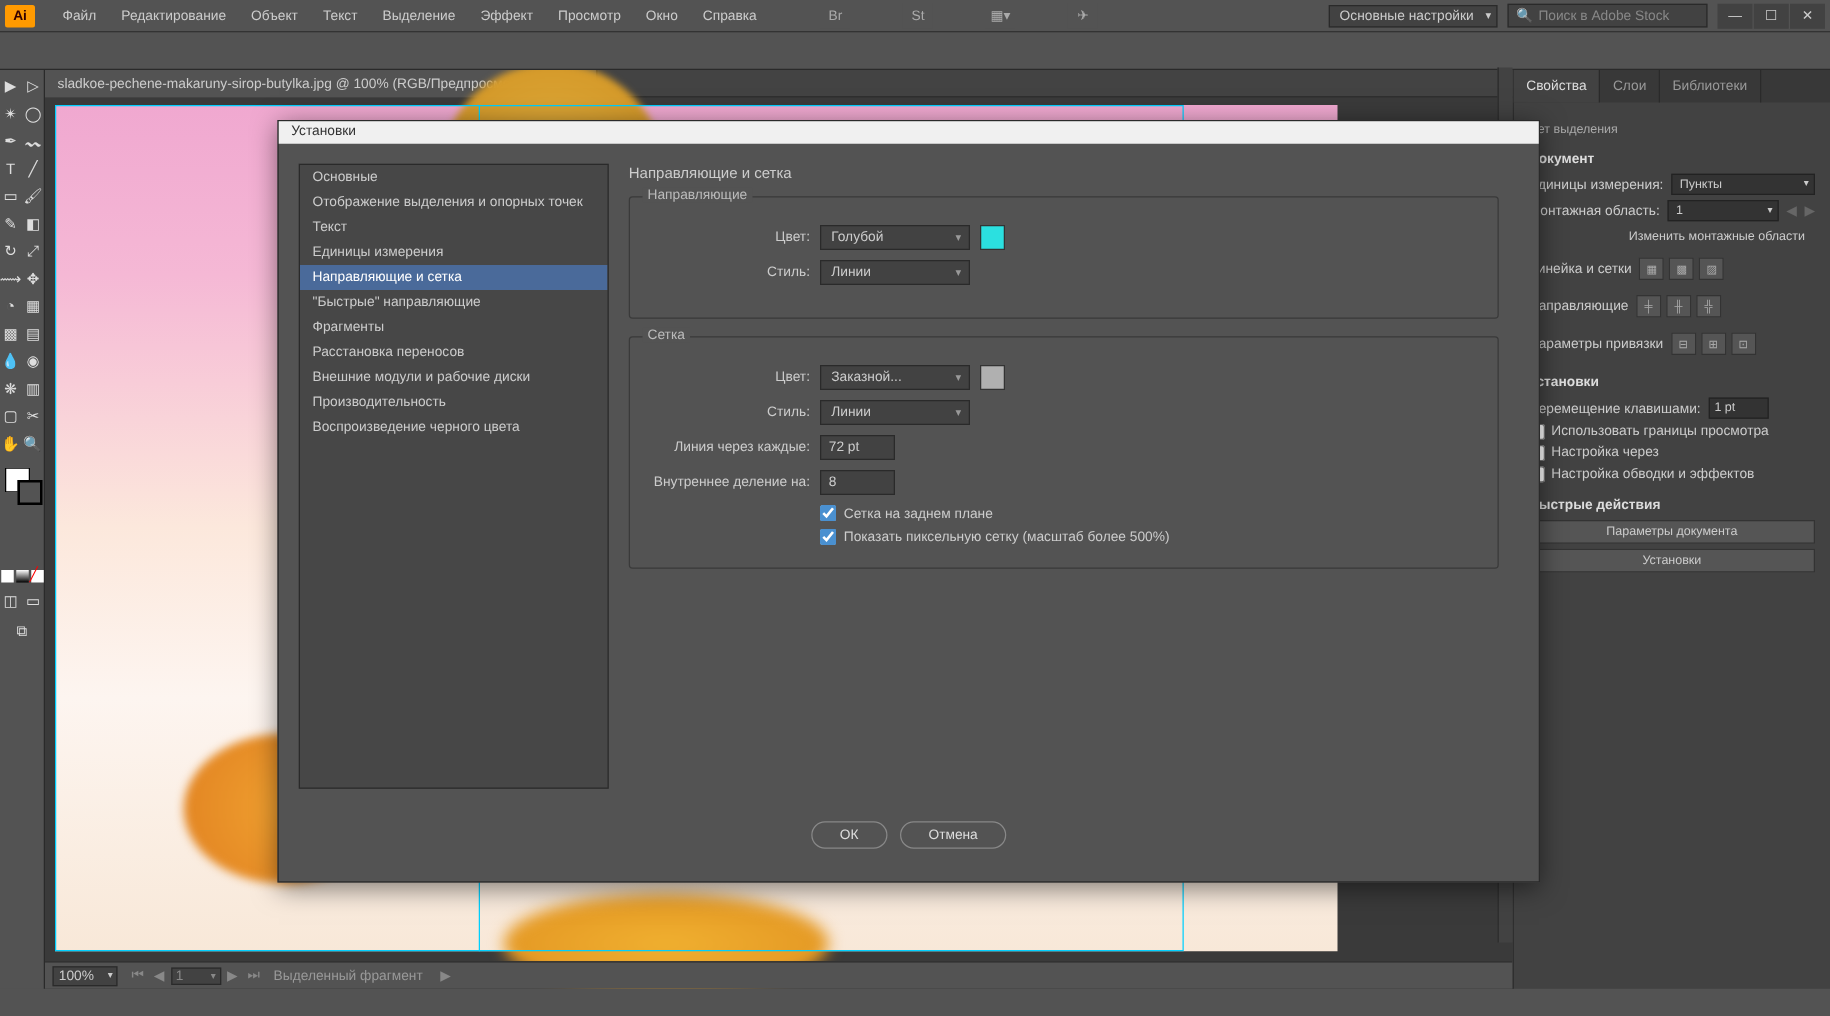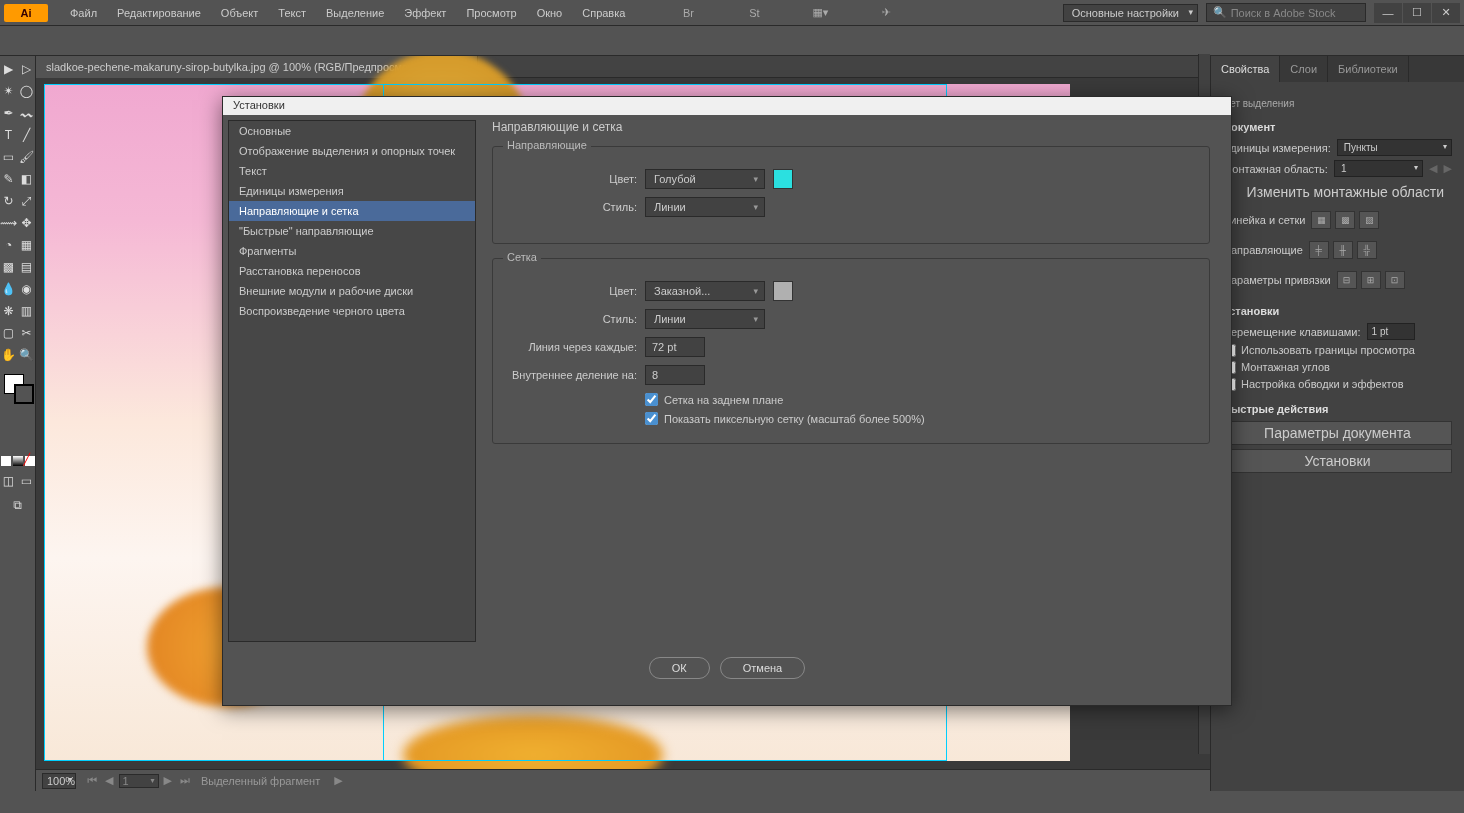--- a/index.html
+++ b/index.html
@@ -1,18 +1,18 @@
 <!DOCTYPE html>
 <html><head>
 <meta charset="utf-8">
 <style>
 *{box-sizing:border-box;margin:0;padding:0;font-family:"Segoe UI",Tahoma,sans-serif;font-size:11px;color:#ccc;user-select:none}
 body{background:#535353;width:1464px;height:813px;overflow:hidden;position:relative}
 .menubar{height:26px;background:#535353;display:flex;align-items:center;padding:0 4px;border-bottom:1px solid #2a2a2a}
-.ai-logo{width:44px;height:18px;background:#ff9a00;color:#330000;font-weight:bold;display:flex;align-items:center;justify-content:center;border-radius:2px;margin-right:12px;font-size:11px}
+.ai-logo{width:24px;height:18px;background:#ff9a00;color:#330000;font-weight:bold;display:flex;align-items:center;justify-content:center;border-radius:2px;margin-right:12px;font-size:11px}
 .menu-item{padding:0 10px;height:26px;display:flex;align-items:center;cursor:pointer}
 .menu-spacer{flex:1}
 .menu-icon-btn{width:24px;height:20px;margin:0 21px;background:#535353;display:flex;align-items:center;justify-content:center;cursor:pointer;color:#aaa}
 .workspace-dd{background:#424242;border:1px solid #2a2a2a;padding:2px 18px 2px 8px;margin:0 8px;position:relative;font-size:11px}
 .workspace-dd:after{content:"▾";position:absolute;right:4px;top:2px;font-size:9px}
 .search-box{background:#424242;border:1px solid #2a2a2a;padding:2px 6px;width:160px;display:flex;align-items:center;gap:4px;color:#888}
 .window-ctrl{display:flex;gap:1px;margin-left:8px}
 .window-btn{width:28px;height:20px;background:#424242;display:flex;align-items:center;justify-content:center;cursor:pointer;color:#ccc}
 .opt-bar{height:30px;background:#535353;border-bottom:1px solid #2a2a2a}
 .main{display:flex;height:735px}
@@ -28,41 +28,41 @@
 .doc-tab{background:#535353;height:22px;padding:0 10px;display:flex;align-items:center;gap:8px;font-size:11px;border-right:1px solid #2a2a2a}
 .tab-close{color:#999;cursor:pointer}
 .canvas-area{flex:1;background:#3a3a3a;position:relative;overflow:hidden}
 .canvas-img{position:absolute;top:28px;left:8px;right:140px;bottom:30px;background:linear-gradient(180deg,#f0a8d0 0%,#f5b8d5 20%,#fce8dc 50%,#fdf5f0 70%,#f8e8d8 100%)}
 .canvas-blob1{position:absolute;left:30%;top:-5%;width:180px;height:180px;background:radial-gradient(circle,#e0b040,#d09020);border-radius:50%;filter:blur(3px)}
 .canvas-blob2{position:absolute;left:10%;bottom:8%;width:160px;height:120px;background:radial-gradient(circle,#f0a030,#e08020);border-radius:50%;filter:blur(4px)}
 .canvas-blob3{position:absolute;left:35%;bottom:-5%;width:260px;height:80px;background:radial-gradient(ellipse,#f0b030,#e09020);border-radius:50%;filter:blur(6px)}
 .canvas-rule{position:absolute;left:33%;top:0;bottom:0;width:1px;background:#00d0ff}
 .canvas-border{position:absolute;top:0;left:0;right:12%;bottom:0;border:1px solid #00d0ff;pointer-events:none}
 .statusbar{position:absolute;bottom:0;left:0;right:0;height:22px;background:#535353;border-top:1px solid #2a2a2a;display:flex;align-items:center;padding:0 6px;gap:8px;font-size:10px}
-.zoom-box{background:#424242;border:1px solid #2a2a2a;padding:1px 0 1px 4px;position:relative}
+.zoom-box{background:#424242;border:1px solid #2a2a2a;padding:1px 18px 1px 4px;position:relative}
 .zoom-box:after{content:"▾";position:absolute;right:3px;top:1px;font-size:8px}
 .nav-btns{display:flex;gap:2px}
 .nav-btns span{padding:0 3px;color:#888;cursor:pointer}
 .rpanel{width:254px;background:#424242;border-left:1px solid #2a2a2a;display:flex;flex-direction:column}
 .rpanel-tabs{display:flex;height:26px;background:#383838}
 .rpanel-tab{padding:0 10px;display:flex;align-items:center;cursor:pointer;font-size:11px;color:#999;border-right:1px solid #2a2a2a}
 .rpanel-tab.active{background:#424242;color:#ddd}
 .rpanel-body{padding:10px 12px;flex:1;overflow:auto}
 .prop-label{font-size:10px;color:#aaa;margin:6px 0 4px}
 .prop-section{font-size:11px;color:#ddd;margin:12px 0 6px;font-weight:bold}
 .prop-row{display:flex;align-items:center;gap:6px;margin:4px 0;font-size:10px}
 .prop-dd{background:#333;border:1px solid #222;padding:2px 18px 2px 6px;position:relative;flex:1;font-size:10px}
 .prop-dd:after{content:"▾";position:absolute;right:4px;top:2px;font-size:8px}
-.prop-btn{background:#555;border:1px solid #333;padding:3px 8px;text-align:center;cursor:pointer;font-size:14px;width:100%;margin:4px 0}
+.prop-btn{background:#555;border:1px solid #333;padding:3px 8px;text-align:center;cursor:pointer;font-size:10px;width:100%;margin:4px 0}
 .icon-grid{display:flex;gap:4px;margin:4px 0}
 .icon-grid div{width:20px;height:18px;background:#555;border:1px solid #333;display:flex;align-items:center;justify-content:center;cursor:pointer;font-size:9px;color:#aaa}
 .prop-input{background:#333;border:1px solid #222;padding:2px 4px;width:48px;font-size:10px;color:#ccc}
 .dialog-overlay{position:absolute;top:96px;left:222px;width:1010px;height:610px;background:#535353;border:1px solid #2a2a2a;box-shadow:0 4px 20px rgba(0,0,0,0.5);z-index:100}
 .dialog-title{height:18px;background:#f0f0f0;color:#333;padding:2px 10px;font-size:11px}
-.dialog-body{display:flex;height:532px;padding:5px}
+.dialog-body{display:flex;height:532px;padding:16px}
 .dialog-nav{width:248px;border:1px solid #2a2a2a;background:#474747;overflow:auto}
 .dialog-nav-item{padding:4px 10px;font-size:11px;cursor:pointer}
 .dialog-nav-item.selected{background:#4a6a9a;color:#fff}
 .dialog-content{flex:1;padding:0 16px}
 .dcontent-title{font-size:12px;color:#ccc;margin-bottom:12px}
 .fieldset{border:1px solid #3a3a3a;border-radius:3px;padding:14px 14px 18px;margin-bottom:14px;position:relative}
 .fieldset-legend{position:absolute;top:-8px;left:10px;background:#535353;padding:0 4px;font-size:11px;color:#bbb}
 .form-row{display:flex;align-items:center;margin:8px 0;gap:8px}
 .form-label{width:130px;text-align:right;font-size:11px;color:#ccc}
 .form-dd{background:#424242;border:1px solid #2a2a2a;padding:3px 20px 3px 8px;width:120px;position:relative;font-size:11px}
@@ -267,21 +267,21 @@
       </div>
       <div class="prop-row">
           <label style="display:flex;gap:5px">
             <input type="checkbox" style="">
             <span>Использовать границы просмотра</span>
           </label>
         </div>
       <div class="prop-row">
           <label style="display:flex;gap:5px">
             <input type="checkbox" style="">
-            <span>Монтажная углов</span>
+            <span>Настройка через</span>
           </label>
         </div>
       <div class="prop-row">
           <label style="display:flex;gap:5px">
             <input type="checkbox" style="">
             <span>Настройка обводки и эффектов</span>
           </label>
         </div>
       <div class="prop-section">Быстрые действия</div>
       <div class="prop-btn">Параметры документа</div>
@@ -296,20 +296,21 @@
     <div class="dialog-nav">
       <div class="dialog-nav-item">Основные</div>
       <div class="dialog-nav-item">Отображение выделения и опорных точек</div>
       <div class="dialog-nav-item">Текст</div>
       <div class="dialog-nav-item">Единицы измерения</div>
       <div class="dialog-nav-item selected">Направляющие и сетка</div>
       <div class="dialog-nav-item">"Быстрые" направляющие</div>
       <div class="dialog-nav-item">Фрагменты</div>
       <div class="dialog-nav-item">Расстановка переносов</div>
       <div class="dialog-nav-item">Внешние модули и рабочие диски</div>
+      <div class="dialog-nav-item">Производительность</div>
       <div class="dialog-nav-item">Воспроизведение черного цвета</div>
     </div>
     <div class="dialog-content">
       <div class="dcontent-title">Направляющие и сетка</div>
 
       <div class="fieldset">
         <div class="fieldset-legend">Направляющие</div>
         <div class="form-row">
           <div class="form-label">Цвет:</div>
           <div class="form-dd">Голубой</div>

